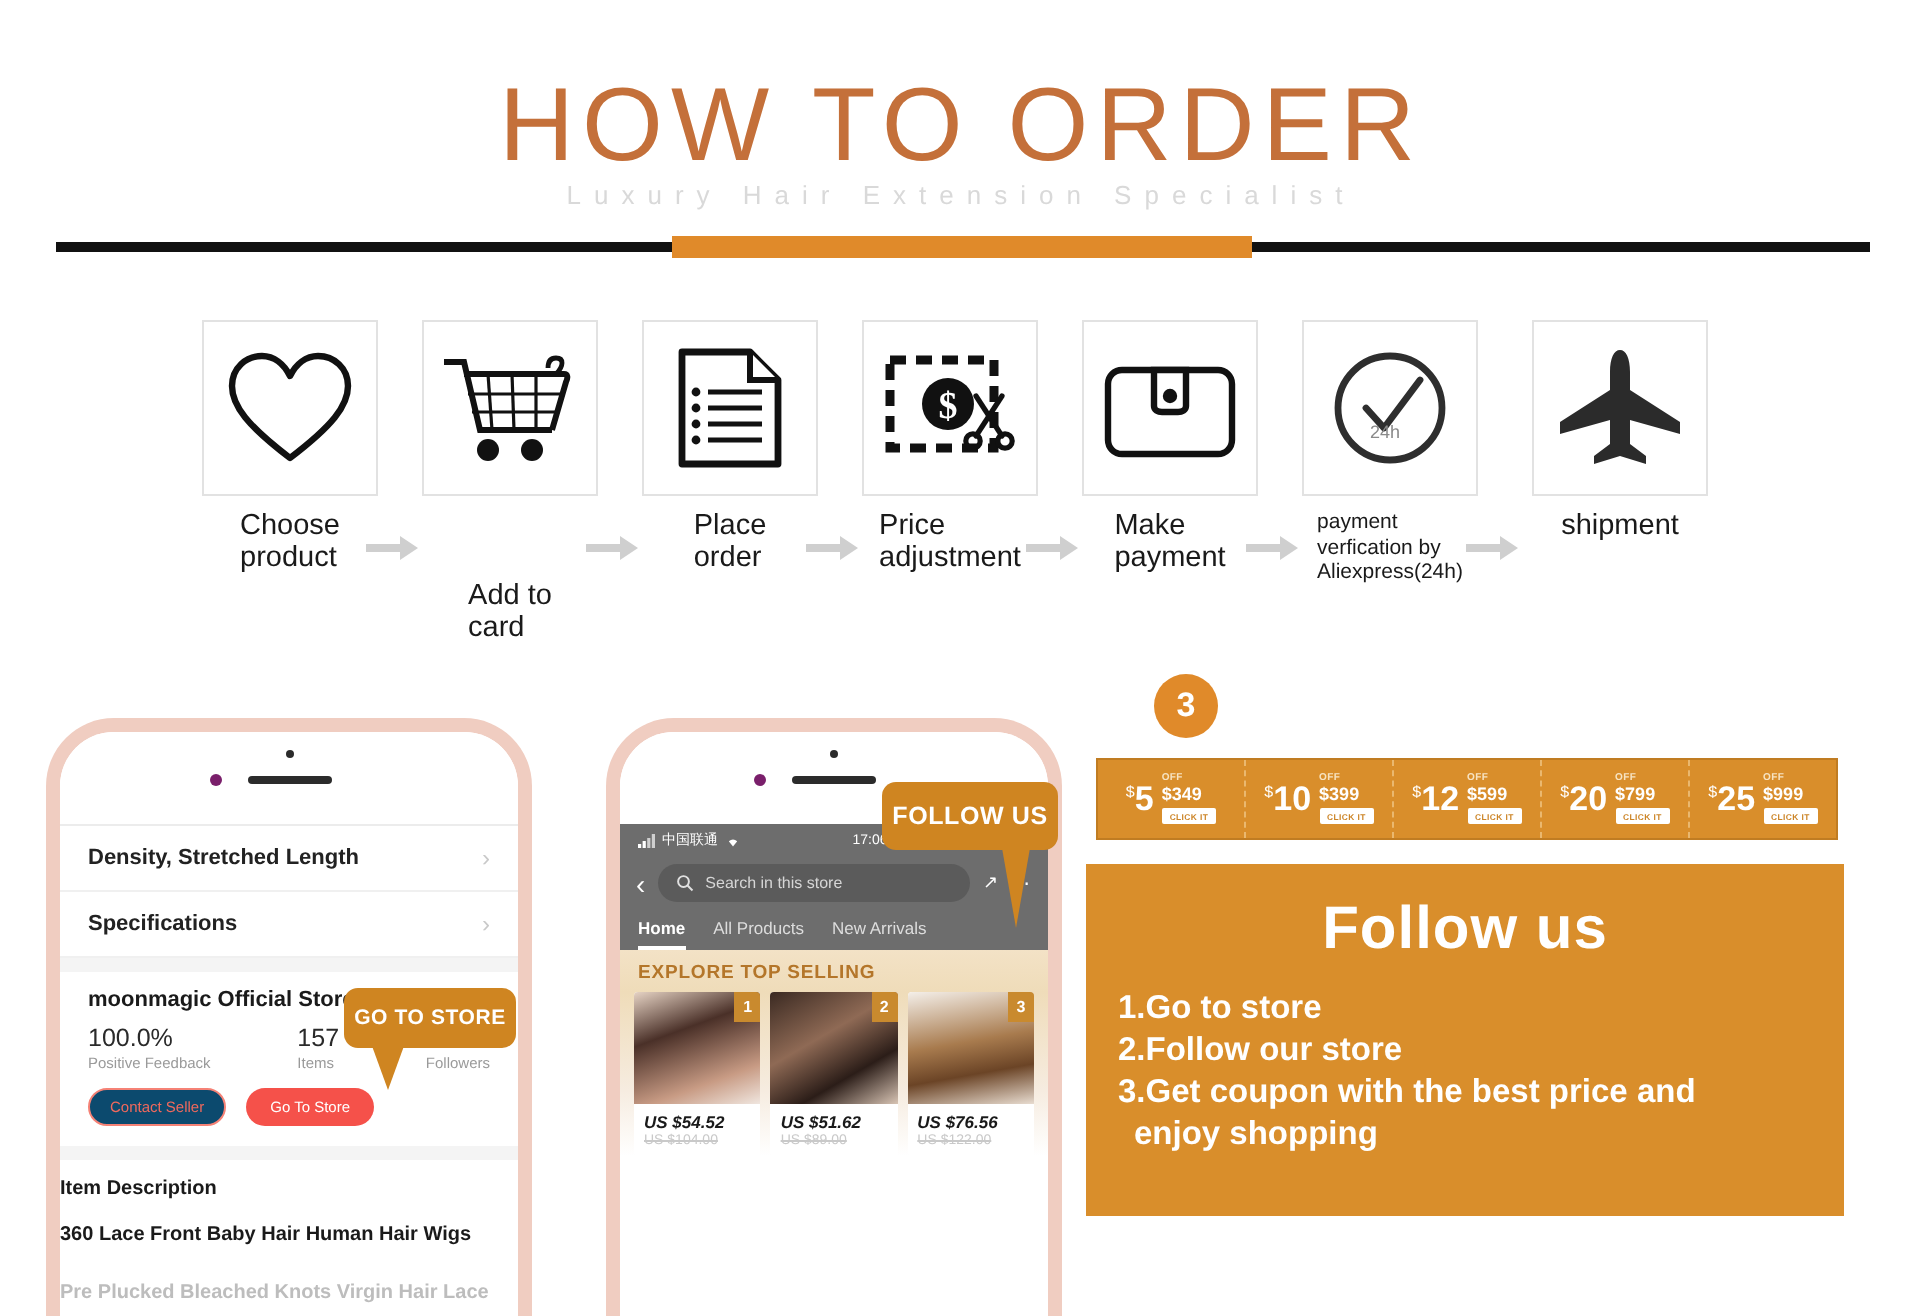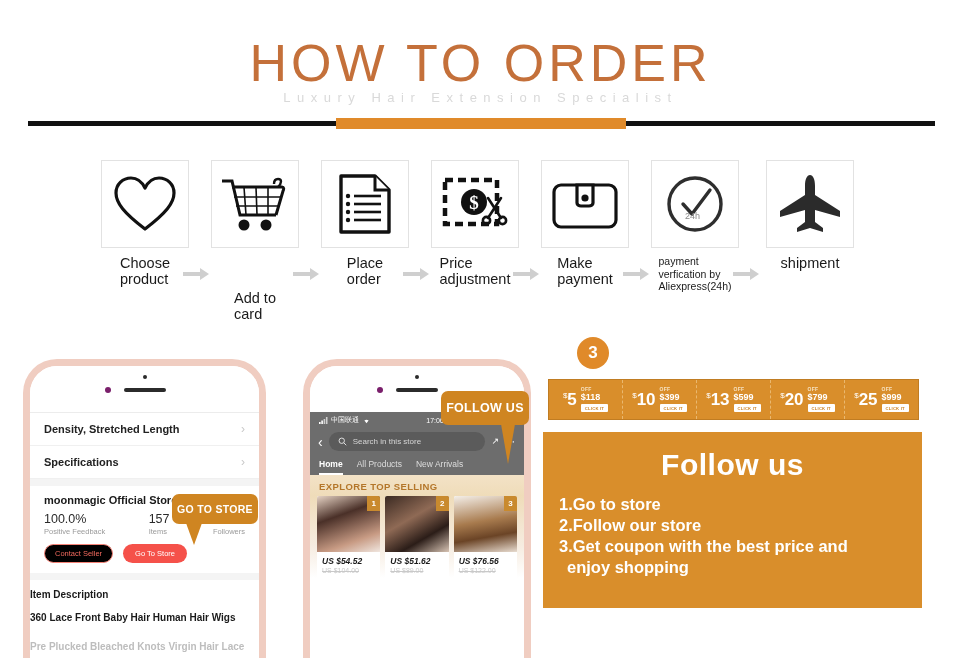--- a/index.html
+++ b/index.html
@@ -90,21 +90,21 @@
   .chev { color:#c9c9c9; font-size:12px; font-weight:400; }
   .lp-gap { height: 7px; background:#f4f4f4; }
   .lp-store { padding: 8px 14px 10px; }
   .lp-store-name { font-size: 11px; font-weight:700; color:#1a1a1a; }
   .lp-stats { display:flex; justify-content:space-between; margin-top:6px; }
   .lp-stat { text-align:left; }
   .lp-stat .v { font-size:12.5px; color:#2a2a2a; }
   .lp-stat .k { font-size:7.5px; color:#9a9a9a; margin-top:1px; }
   .lp-btns { display:flex; gap:10px; margin-top:8px; }
   .btn-outline {
-    border:1px solid #f58276; color:#f0695d; background:#000000;
+    border:1px solid #f58276; color:#f0695d; background:#0c4a6e;
     border-radius:10px; font-size:7.5px; padding:4px 10px;
   }
   .btn-solid {
     background:#f5514a; color:#fff; border-radius:10px;
     font-size:7.5px; padding:4px 12px; border:none;
   }
   .lp-desc { padding: 9px 0 0; }
   .lp-desc-h { font-size:10px; font-weight:700; color:#1a1a1a; }
   .lp-desc-t { font-size:10px; font-weight:700; color:#1a1a1a; margin-top:12px; }
   .lp-desc-t2 { font-size:10px; font-weight:700; color:#bdbdbd; margin-top:18px; }
@@ -498,34 +498,34 @@
     <span class="tail" style="left:60px; top:33px; border-left:7px solid transparent; border-right:7px solid transparent; border-top:40px solid #cf8521;"></span>
   </div>
 
   <div class="badge3">3</div>
 
   <div class="coupons">
     <div class="coupon">
       <div class="amt"><sup>$</sup><span>5</span></div>
       <div class="right">
         <div class="off">OFF</div>
-        <div class="min">$118</div>
+        <div class="min">$349</div>
         <div class="click">CLICK IT</div>
       </div>
     </div>
     <div class="coupon">
       <div class="amt"><sup>$</sup><span>10</span></div>
       <div class="right">
         <div class="off">OFF</div>
         <div class="min">$399</div>
         <div class="click">CLICK IT</div>
       </div>
     </div>
     <div class="coupon">
-      <div class="amt"><sup>$</sup><span>13</span></div>
+      <div class="amt"><sup>$</sup><span>12</span></div>
       <div class="right">
         <div class="off">OFF</div>
         <div class="min">$599</div>
         <div class="click">CLICK IT</div>
       </div>
     </div>
     <div class="coupon">
       <div class="amt"><sup>$</sup><span>20</span></div>
       <div class="right">
         <div class="off">OFF</div>

